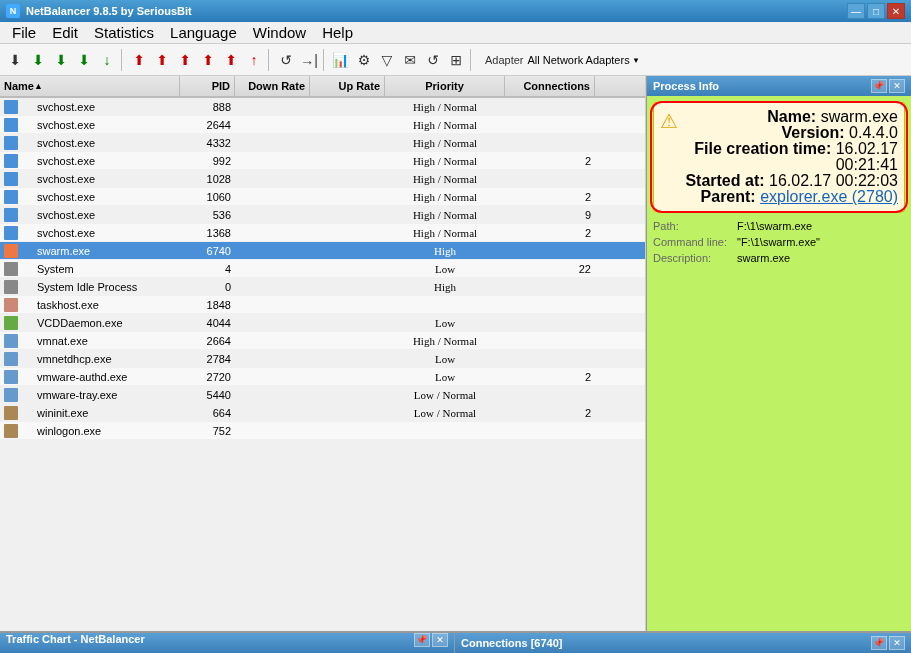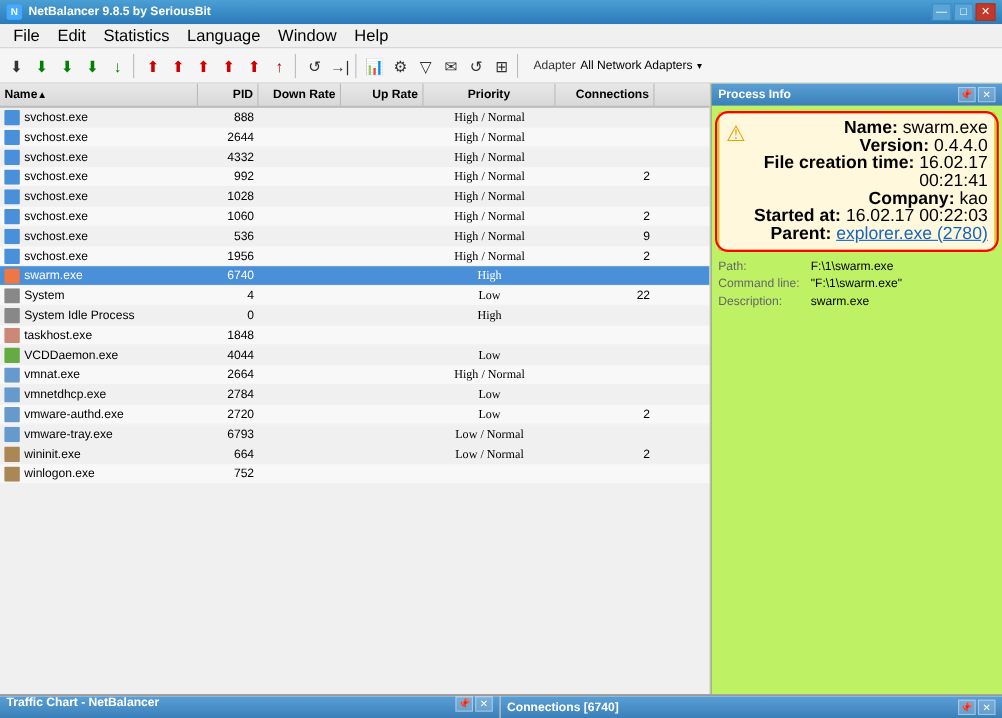--- a/index.html
+++ b/index.html
@@ -39,21 +39,21 @@
     .col-down { width: 75px; justify-content: flex-end; }
     .col-up { width: 75px; justify-content: flex-end; }
     .col-priority { width: 120px; justify-content: center; }
     .col-conn { width: 90px; justify-content: flex-end; }
     
     .list-body { flex: 1; overflow-y: auto; overflow-x: hidden; }
     .list-row { display: flex; height: 18px; align-items: center; border-bottom: 1px solid #f0f0f0; }
     .list-row.selected { background: #4a90d9; color: white; }
     .list-row.alt { background: #f8f8f8; }
     .cell { display: flex; align-items: center; padding: 0 4px; font-size: 11px; overflow: hidden; white-space: nowrap; }
-    .cell-name { width: 180px; gap: 4px; }
+    .cell-name { width: 180px; gap: 19px; }
     .cell-icon { width: 14px; height: 14px; background: #ccc; border-radius: 1px; flex-shrink: 0; }
     .cell-pid { width: 55px; justify-content: flex-end; }
     .cell-down { width: 75px; justify-content: flex-end; }
     .cell-up { width: 75px; justify-content: flex-end; }
     .cell-priority { width: 120px; justify-content: center; font-family: Liberation Serif, serif; }
     .cell-conn { width: 90px; justify-content: flex-end; }
     
     
     .process-info { width: 265px; border-left: 1px solid #999; background: #bef264; display: flex; flex-direction: column; }
     .panel-header { background: linear-gradient(to bottom, #5a9fd4, #3a7fb8); color: white; height: 20px; display: flex; align-items: center; justify-content: space-between; padding: 0 6px; font-size: 11px; font-weight: bold; }
@@ -245,21 +245,21 @@
     <div class="cell cell-down"></div>
     <div class="cell cell-up"></div>
     <div class="cell cell-priority">High / Normal</div>
     <div class="cell cell-conn">9</div>
   </div>
         <div class="list-row alt">
     <div class="cell cell-name">
       <div class="cell-icon" style="background:#4a90d9;"></div>
       <span>svchost.exe</span>
     </div>
-    <div class="cell cell-pid">1956</div>
+    <div class="cell cell-pid">1368</div>
     <div class="cell cell-down"></div>
     <div class="cell cell-up"></div>
     <div class="cell cell-priority">High / Normal</div>
     <div class="cell cell-conn">2</div>
   </div>
         <div class="list-row selected">
     <div class="cell cell-name">
       <div class="cell-icon" style="background:#e74;"></div>
       <span>swarm.exe</span>
     </div>
@@ -344,21 +344,21 @@
     <div class="cell cell-down"></div>
     <div class="cell cell-up"></div>
     <div class="cell cell-priority">Low</div>
     <div class="cell cell-conn">2</div>
   </div>
         <div class="list-row">
     <div class="cell cell-name">
       <div class="cell-icon" style="background:#69c;"></div>
       <span>vmware-tray.exe</span>
     </div>
-    <div class="cell cell-pid">6793</div>
+    <div class="cell cell-pid">5440</div>
     <div class="cell cell-down"></div>
     <div class="cell cell-up"></div>
     <div class="cell cell-priority">Low / Normal</div>
     <div class="cell cell-conn"></div>
   </div>
         <div class="list-row">
     <div class="cell cell-name">
       <div class="cell-icon" style="background:#a85;"></div>
       <span>wininit.exe</span>
     </div>
@@ -390,21 +390,20 @@
         <button class="panel-btn">✕</button>
       </div>
     </div>
     <div class="process-info-content info-scrollable">
       <div class="info-top-section" style="position:relative;">
         <span class="warning-icon">⚠</span>
         <div class="info-details">
           <div><strong>Name:</strong> <span>swarm.exe</span></div>
           <div><strong>Version:</strong> <span>0.4.4.0</span></div>
           <div><strong>File creation time:</strong> <span>16.02.17 00:21:41</span></div>
-          <div><strong>Company:</strong> <span>kao</span></div>
           <div><strong>Started at:</strong> <span>16.02.17 00:22:03</span></div>
           <div><strong>Parent:</strong> <a href="#" style="color:#1565c0"><span>explorer.exe (2780)</span></a></div>
         </div>
 
         <div style="position:absolute;top:-2px;left:-4px;right:-4px;bottom:-2px;border:2px solid red;border-radius:12px;pointer-events:none;"></div>
       </div>
 
       <div class="info-field">
         <span class="info-label">Path:</span>
         <span class="info-value">F:\1\swarm.exe</span>

